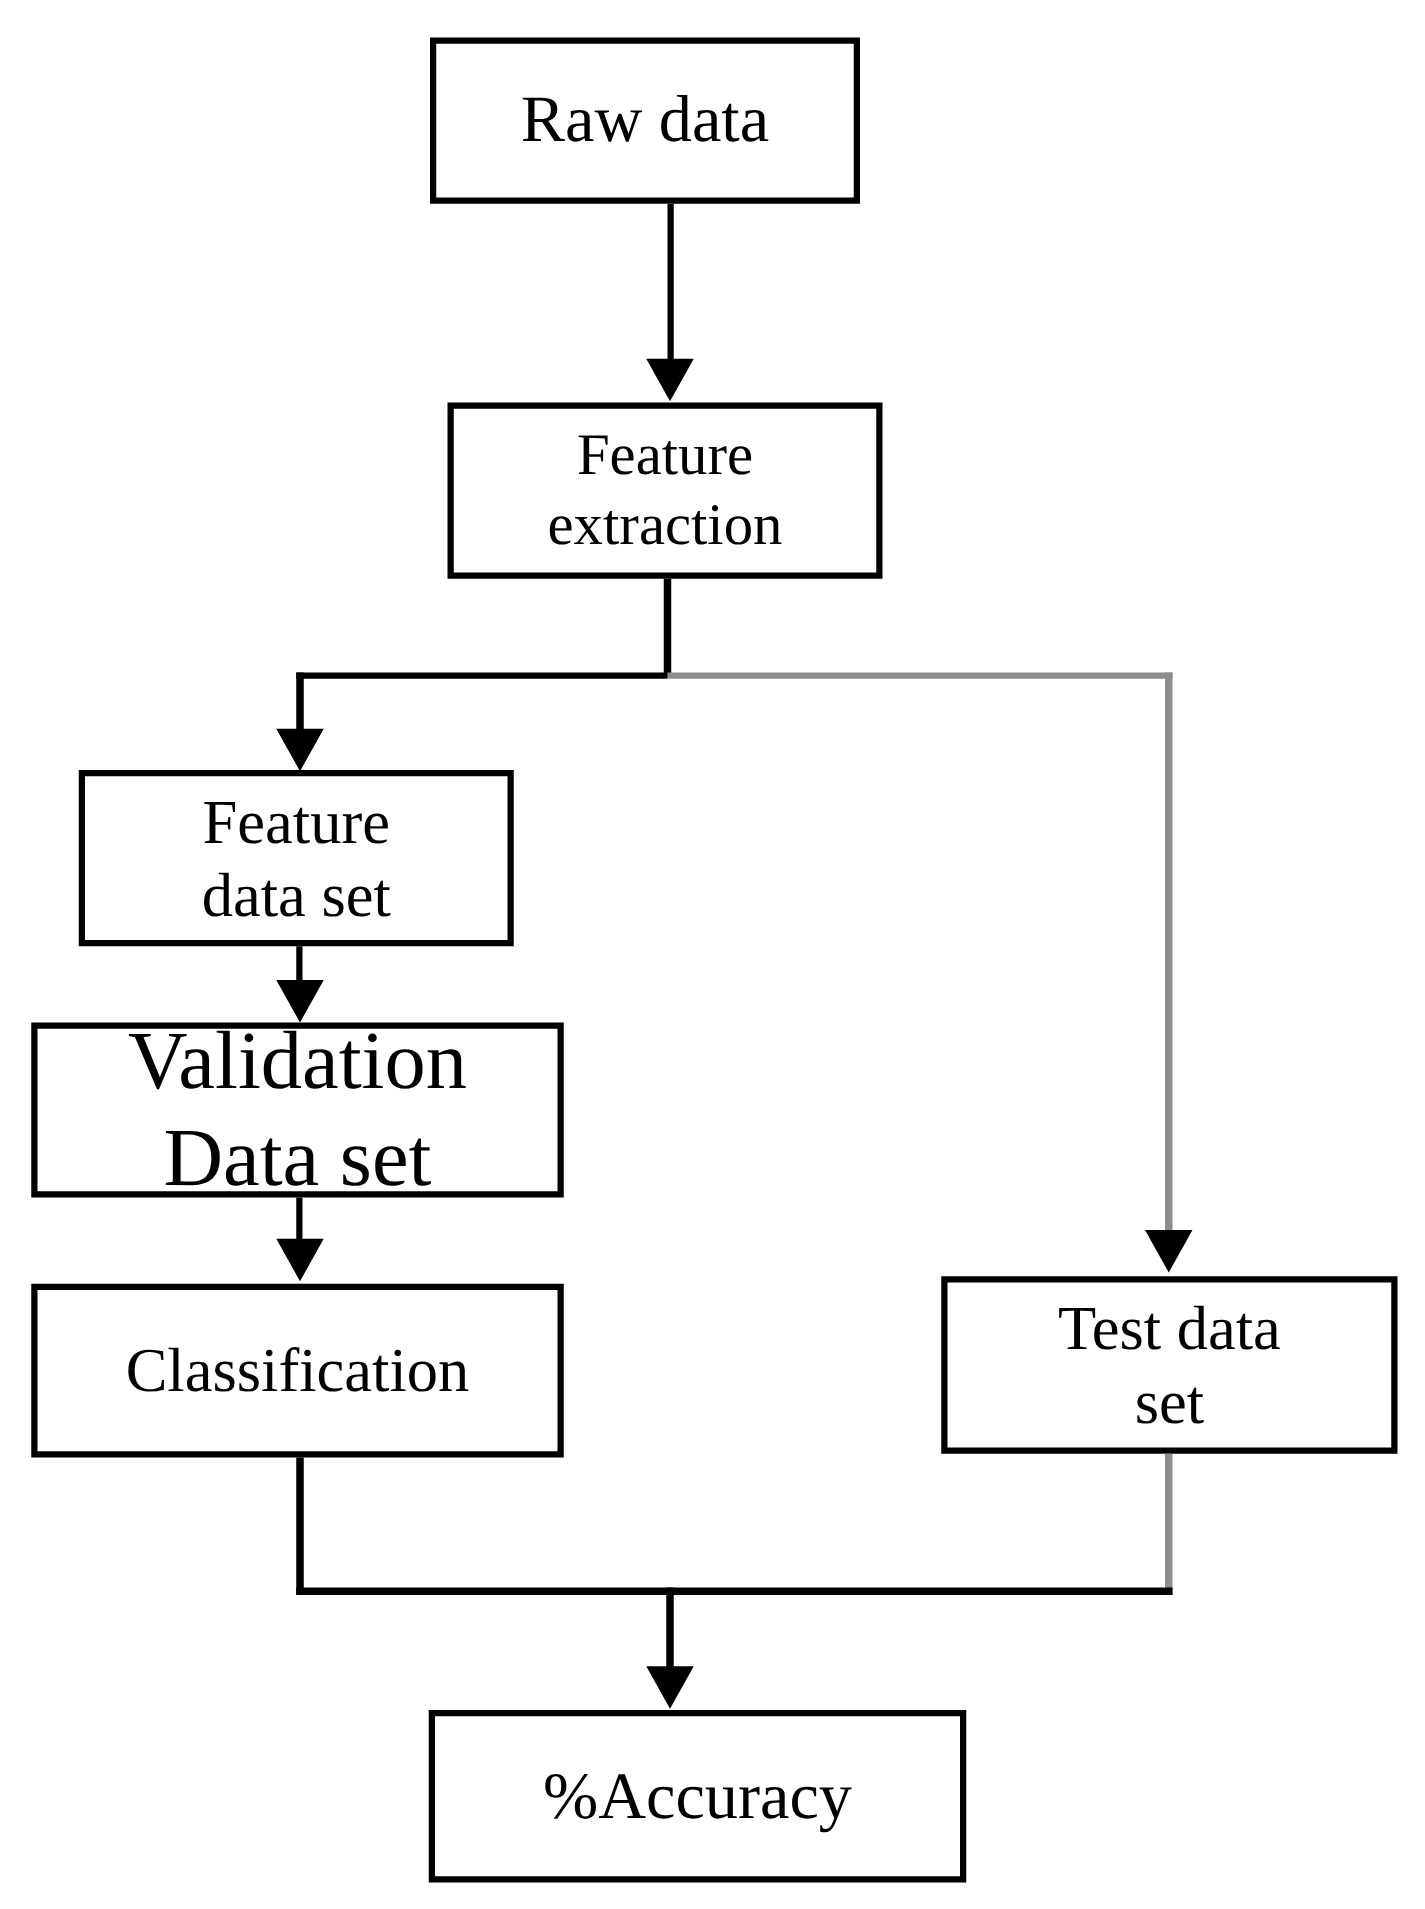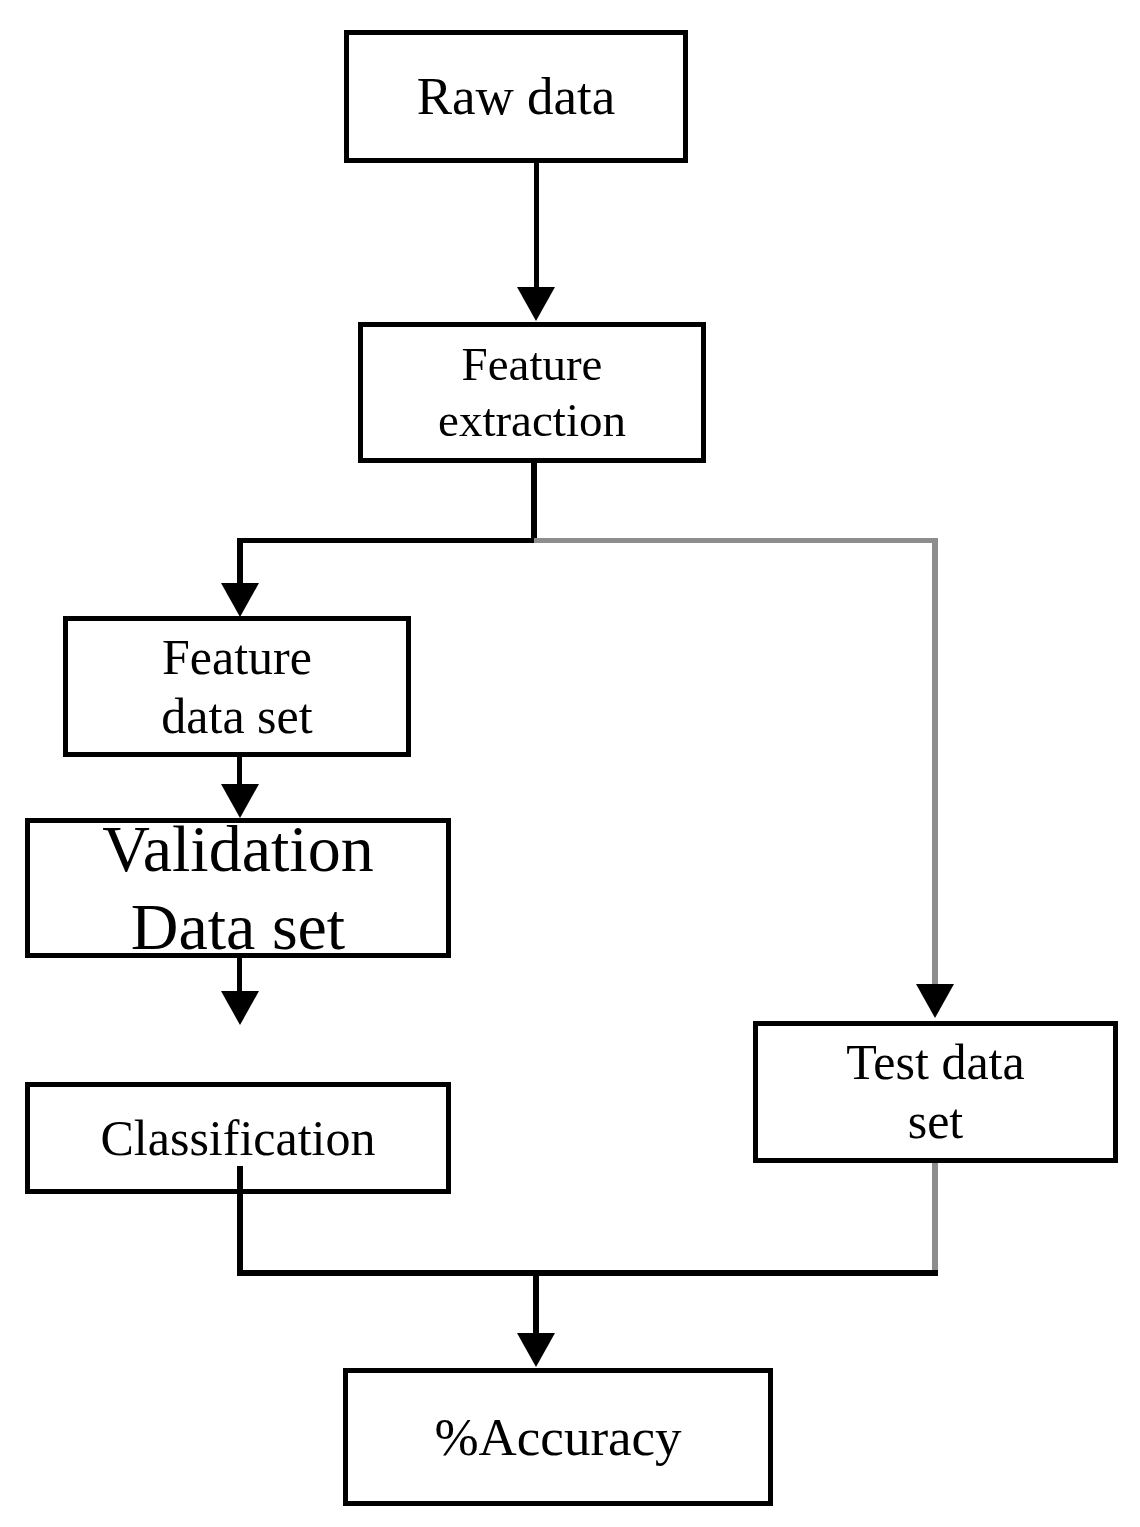--- a/index.html
+++ b/index.html
@@ -30,21 +30,21 @@
   .node .line {
     display: block;
     white-space: nowrap;
     line-height: 1.18;
   }
   
   #node-raw-data      { left: 344px; top: 30px;   width: 344px; height: 133px; font-size: 53px; }
   #node-feature       { left: 358px; top: 322px;  width: 348px; height: 141px; font-size: 47px; }
   #node-training      { left: 63px;  top: 616px;  width: 348px; height: 141px; font-size: 50px; }
   #node-validation    { left: 25px;  top: 818px;  width: 426px; height: 140px; font-size: 66px; }
-  #node-classification{ left: 25px;  top: 1082px; width: 426px; height: 112px; font-size: 50px; gap: 18px; }
+  #node-classification{ left: 25px;  top: 1027px; width: 426px; height: 139px; font-size: 50px; gap: 18px; }
   #node-test          { left: 753px; top: 1021px; width: 365px; height: 142px; font-size: 50px; }
   #node-accuracy      { left: 343px; top: 1368px; width: 430px; height: 138px; font-size: 53px; }
 
   
   .vline, .hline {
     position: absolute;
     background: #000000;
   }
   .vline.gray, .hline.gray {
     background: #8d8d8d;

